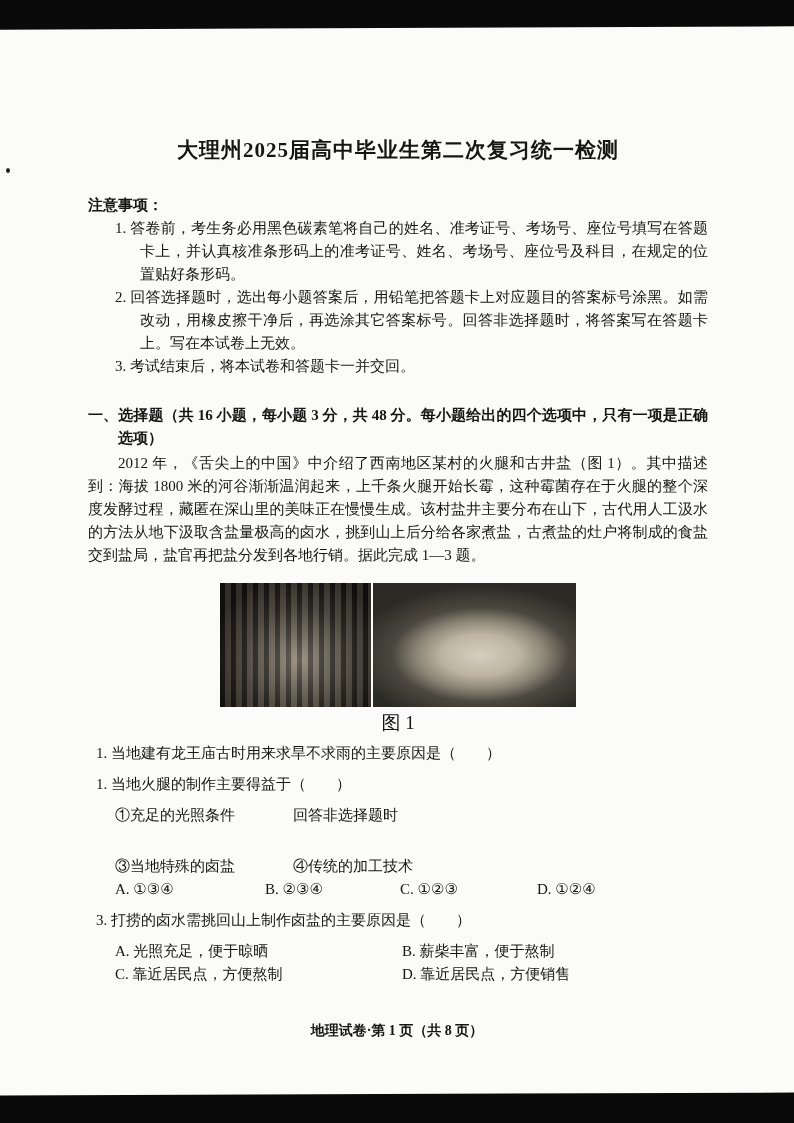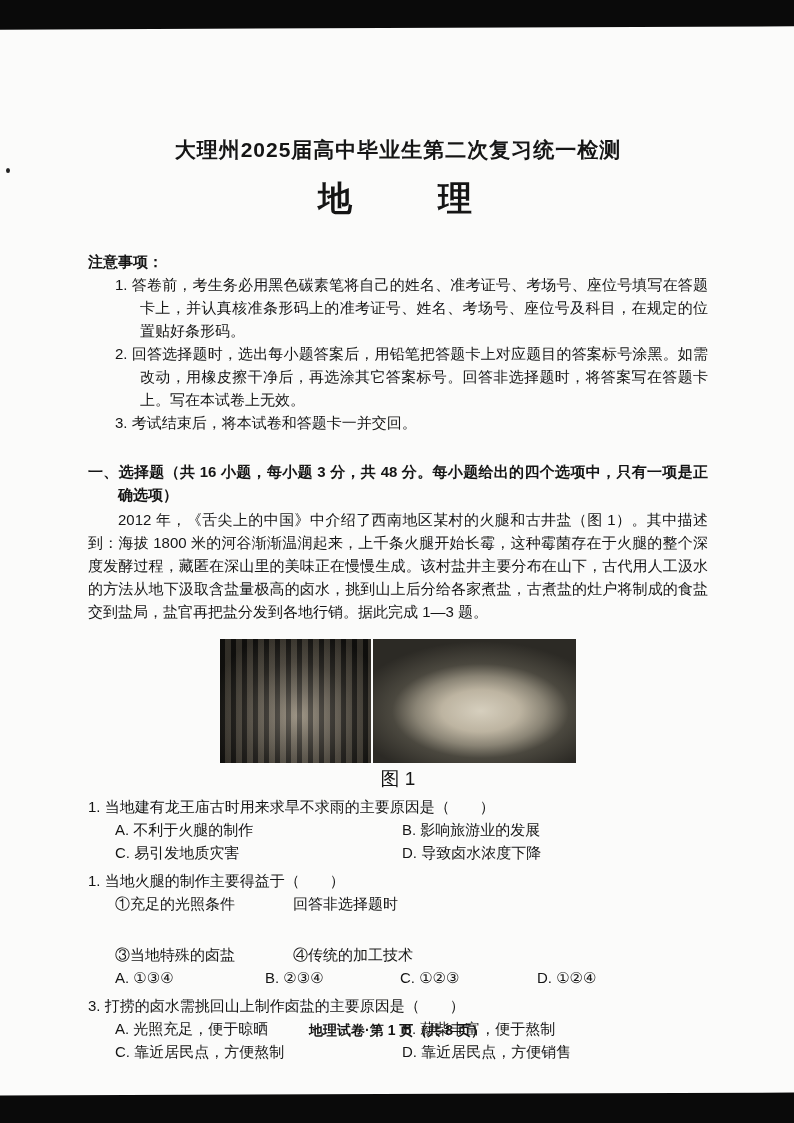--- a/index.html
+++ b/index.html
@@ -2,21 +2,21 @@
 <html><head>
 <meta charset="utf-8">
 <style>
   html,body { margin:0; padding:0; background:#d8d8d8; }
   .page {
     position:relative;
     width:794px; height:1123px;
     margin:0 auto;
     background:#fbfbfa;
     overflow:hidden;
-    font-family:Liberation Sans, sans-serif;
+    font-family:Liberation Serif, serif;
     color:#151515;
   }
   .scan-bar { position:absolute; left:-10px; right:-10px; background:#0a0a0a; }
   .scan-bar.top { top:-4px; height:32px; transform:rotate(-0.25deg); }
   .scan-bar.bottom { top:1094px; height:34px; transform:rotate(-0.2deg); }
   .scan-dot { position:absolute; left:6px; top:168px; width:4px; height:5px; background:#222; border-radius:50%; }
 
   .content {
     position:absolute; top:136px; left:88px; width:620px;
     font-size:15px; line-height:23px;
@@ -49,42 +49,41 @@
   }
   .photo-pan {
     width:203px;
     background:
       radial-gradient(ellipse 64% 56% at 53% 58%, #d6cfbe 0%, #bdb4a1 30%, #8a8475 50%, #4b483f 68%, #2c2a25 100%),
       #3a382f;
   }
   .caption { margin-top:4px; font-size:19px; text-align:center; }
 
   .question { margin-top:5px; }
-  .stem { margin:0; }
+  .stem { margin:8px; }
   .opts { margin-left:27px; display:grid; }
   .opts.two-col { grid-template-columns:287px 1fr; }
   .opts.sub-col { grid-template-columns:150px 1fr;gap:28px; }
   .opts.four-col { grid-template-columns:150px 135px 137px 1fr; }
   .opts span { display:block; }
 
   .footer {
     position:absolute; top:1022px; left:0; width:100%;
     text-align:center; font-size:14px; font-weight:bold;
   }
 </style>
 </head>
 <body>
 
 <div class="page">
   <div class="scan-bar top"></div>
   <div class="scan-dot"></div>
 
   <div class="content">
     <h1 class="title">大理州2025届高中毕业生第二次复习统一检测</h1>
-    <h2 class="subject">地　　理</h2>
 
     <div class="notice">
       <div class="notice-heading">注意事项：</div>
       <p>1. 答卷前，考生务必用黑色碳素笔将自己的姓名、准考证号、考场号、座位号填写在答题卡上，并认真核准条形码上的准考证号、姓名、考场号、座位号及科目，在规定的位置贴好条形码。</p>
       <p>2. 回答选择题时，选出每小题答案后，用铅笔把答题卡上对应题目的答案标号涂黑。如需改动，用橡皮擦干净后，再选涂其它答案标号。回答非选择题时，将答案写在答题卡上。写在本试卷上无效。</p>
       <p>3. 考试结束后，将本试卷和答题卡一并交回。</p>
     </div>
 
     <div class="section-heading">一、选择题（共 16 小题，每小题 3 分，共 48 分。每小题给出的四个选项中，只有一项是正确选项）</div>
     <p class="passage">2012 年，《舌尖上的中国》中介绍了西南地区某村的火腿和古井盐（图 1）。其中描述到：海拔 1800 米的河谷渐渐温润起来，上千条火腿开始长霉，这种霉菌存在于火腿的整个深度发酵过程，藏匿在深山里的美味正在慢慢生成。该村盐井主要分布在山下，古代用人工汲水的方法从地下汲取含盐量极高的卤水，挑到山上后分给各家煮盐，古煮盐的灶户将制成的食盐交到盐局，盐官再把盐分发到各地行销。据此完成 1—3 题。</p>
@@ -92,26 +91,20 @@
     <div class="figure">
       <div class="photos">
         <div class="photo photo-hams"></div>
         <div class="photo photo-pan"></div>
       </div>
       <div class="caption">图 1</div>
     </div>
 
     <div class="question">
       <p class="stem">1.  当地建有龙王庙古时用来求旱不求雨的主要原因是（　　）</p>
-      <div class="opts two-col">
-        <span>A.  不利于火腿的制作</span>
-        <span>B.  影响旅游业的发展</span>
-        <span>C.  易引发地质灾害</span>
-        <span>D.  导致卤水浓度下降</span>
-      </div>
     </div>
 
     <div class="question">
       <p class="stem">1.  当地火腿的制作主要得益于（　　）</p>
       <div class="opts sub-col">
         <span>①充足的光照条件</span>
         <span>回答非选择题时</span>
         <span>③当地特殊的卤盐</span>
         <span>④传统的加工技术</span>
       </div>

